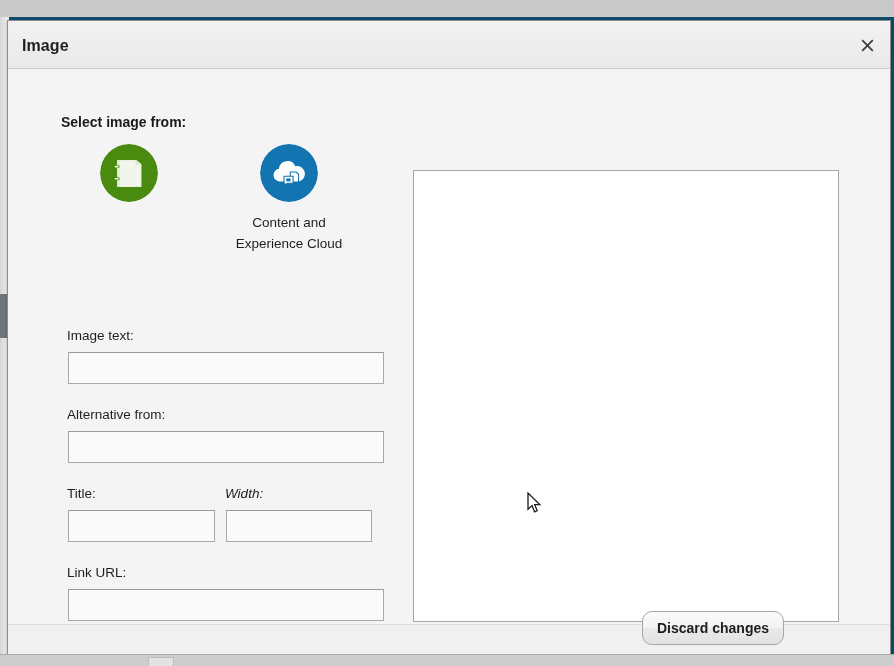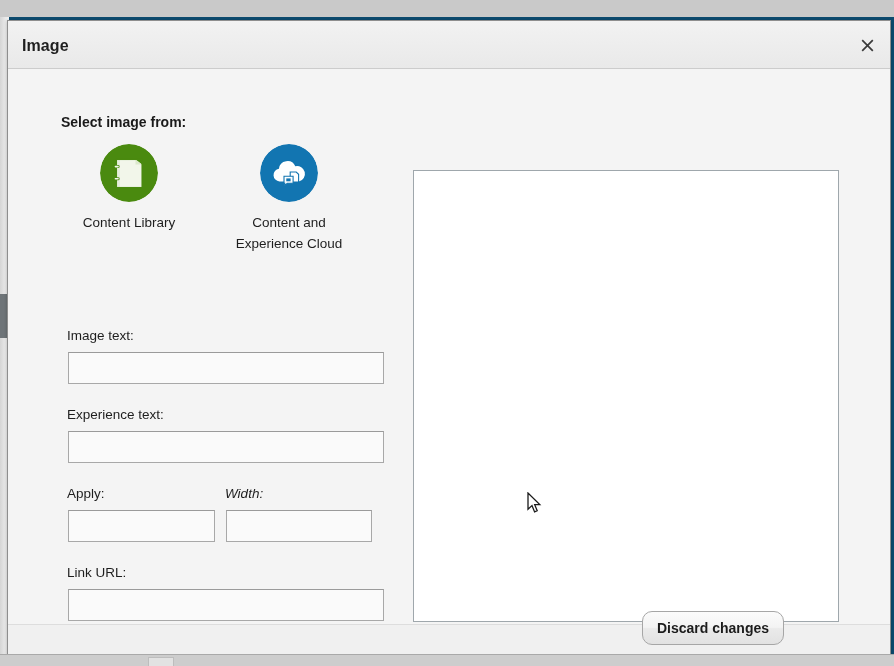--- a/index.html
+++ b/index.html
@@ -265,21 +265,20 @@
               <path d="M16.5 15.5 h19 l6.5 5 v23 h-25.5 z" fill="#f2f6ea"></path>
               <path d="M35.5 15.5 l6.5 5 h-6.5 z" fill="#dce8cc"></path>
               <rect x="16.5" y="15.5" width="3.4" height="28" fill="#e6eedb"></rect>
               <rect x="16.5" y="15.5" width="25.5" height="28" fill="none" stroke="#4a8a0f" stroke-width="1.1"></rect>
 
               <rect x="13.6" y="21.0" width="6.0" height="3.1" rx="1.4" fill="#4a8a0f"></rect>
               <rect x="13.6" y="33.2" width="6.0" height="3.1" rx="1.4" fill="#4a8a0f"></rect>
               <rect x="14.6" y="21.8" width="4.2" height="1.6" rx="0.8" fill="#f2f6ea"></rect>
               <rect x="14.6" y="34.0" width="4.2" height="1.6" rx="0.8" fill="#f2f6ea"></rect>
             </svg>
-            <span class="source-label">Content Library</span>
           </div>
 
           <div class="source-item" id="source-cec">
             <svg class="source-icon" viewBox="0 0 58 58">
               <circle cx="29" cy="29" r="29" fill="#1275b1"></circle>
 
               <path d="M19.5 37.5 a6.4 6.4 0 0 1 -0.6 -12.7 a8.6 8.6 0 0 1 16.4 -2.6 a6.9 6.9 0 0 1 3.6 15.3 z" fill="#ffffff"></path>
 
               <path d="M30.2 28.0 h6.0 l2.4 2.3 v7.8 h-8.4 z" fill="#ffffff" stroke="#1275b1" stroke-width="1.1"></path>
 
@@ -287,24 +286,24 @@
               <rect x="26.3" y="34.4" width="4.3" height="2.9" fill="#1275b1"></rect>
             </svg>
             <span class="source-label">Content and</span>
             <span class="source-label">Experience Cloud</span>
           </div>
         </div>
 
         <label class="field-label" id="label-title">Image text:</label>
         <input class="text-input" id="input-title" type="text" value="" style="">
 
-        <label class="field-label" id="label-alt">Experience text:</label>
+        <label class="field-label" id="label-alt">Alternative from:</label>
         <input class="text-input" id="input-alt" type="text" value="" style="">
 
-        <label class="field-label" id="label-height">Apply:</label>
+        <label class="field-label" id="label-height">Title:</label>
         <input class="text-input" id="input-height" type="text" value="" style="">
 
         <label class="field-label" id="label-width">Width:</label>
         <input class="text-input" id="input-width" type="text" value="" style="">
 
         <label class="field-label" id="label-link">Link URL:</label>
         <input class="text-input" id="input-link" type="text" value="" style="">
       </div>
 
       <div id="preview-pane"></div>

